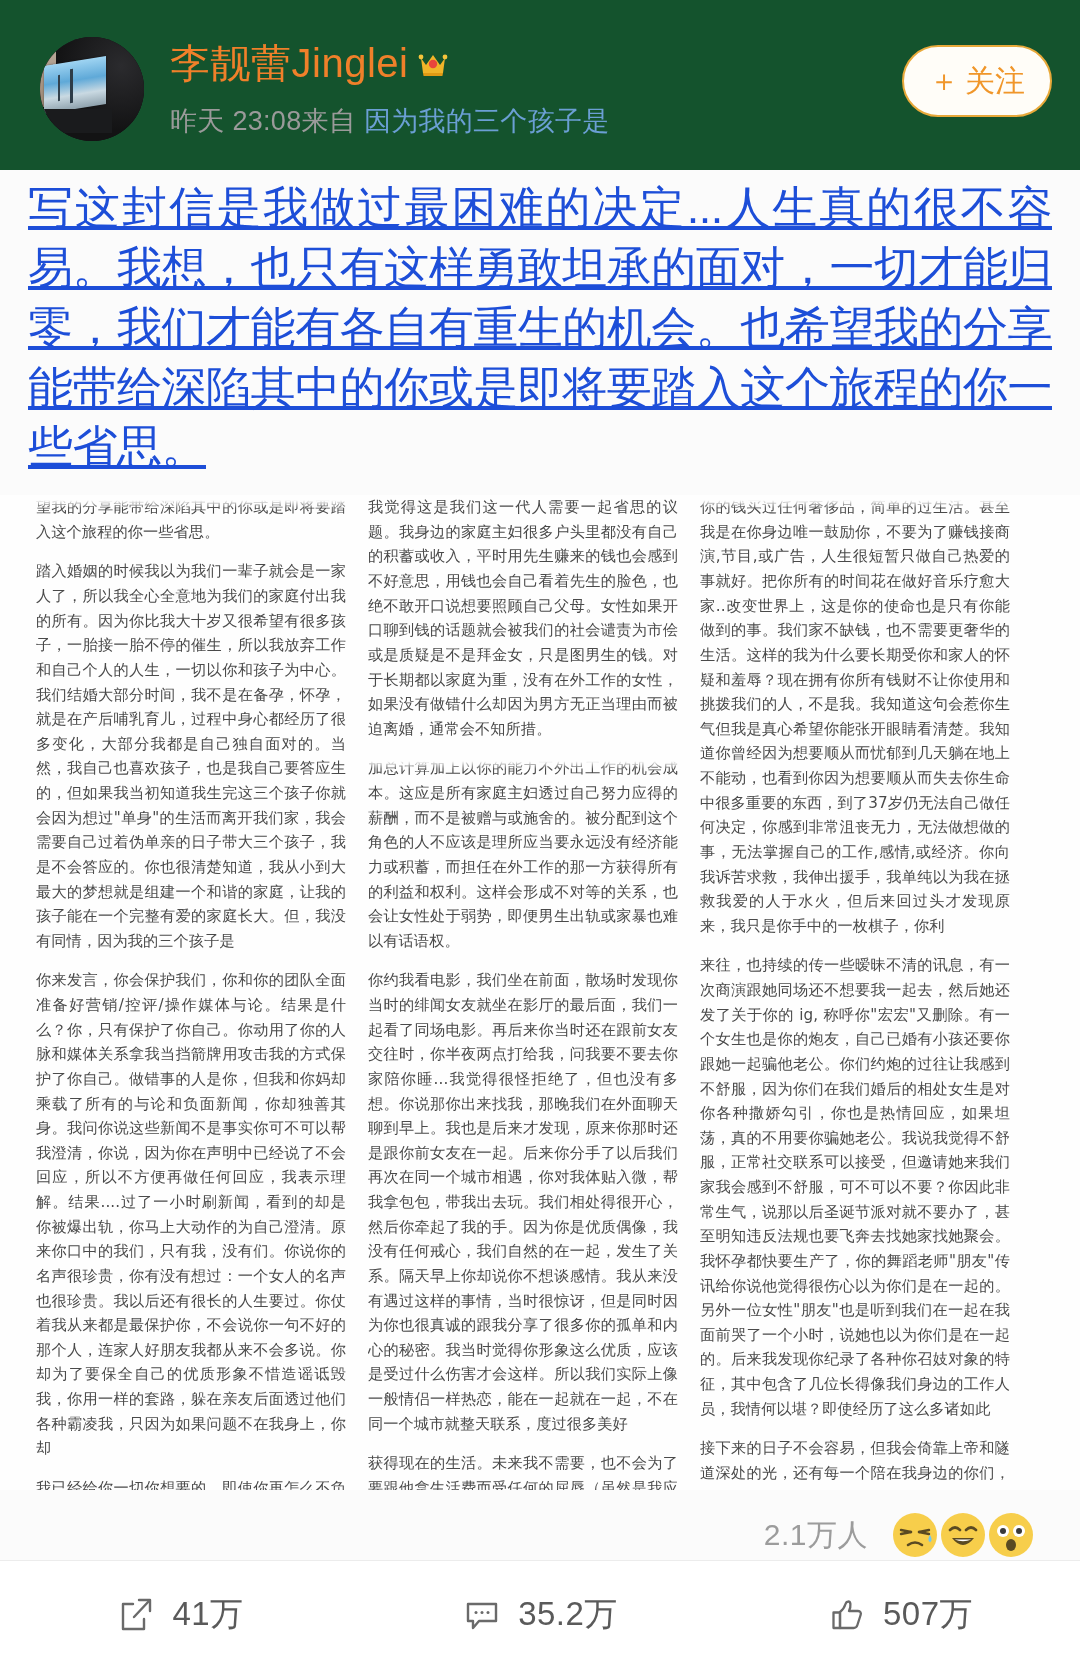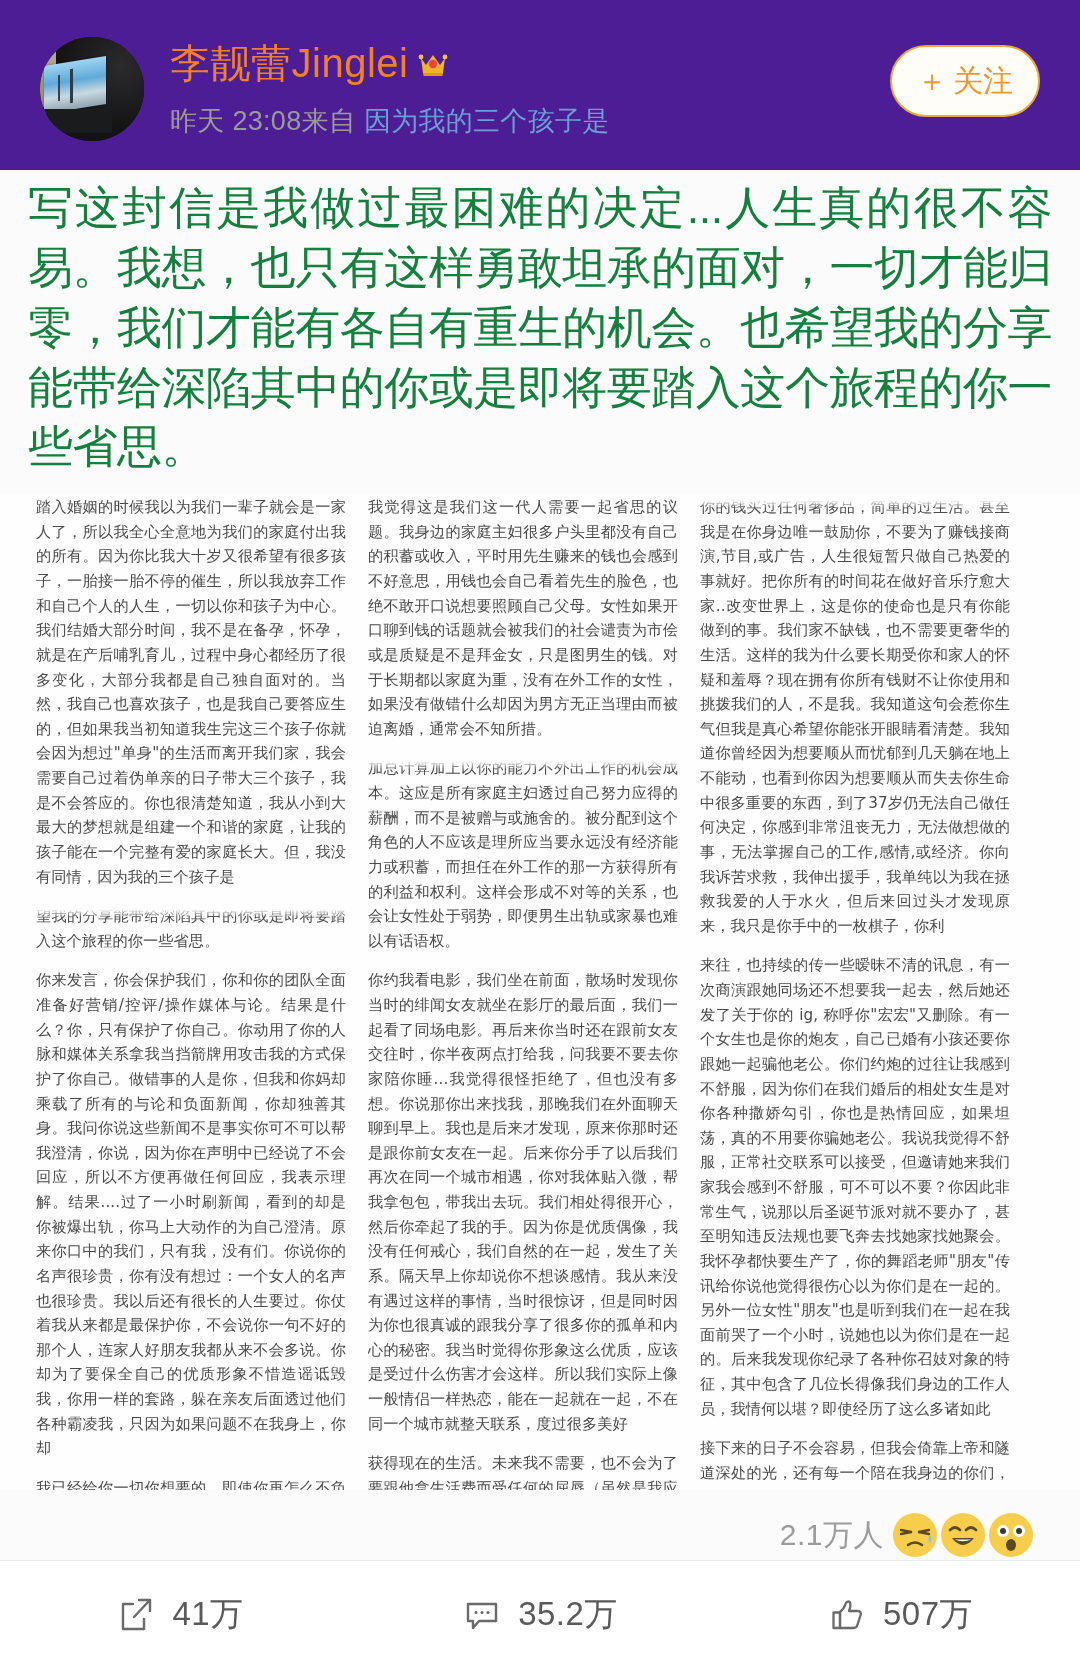--- a/index.html
+++ b/index.html
@@ -13,24 +13,24 @@
     position: relative;
     width: 1080px; height: 1668px;
     background: #fbfbfb;
     overflow: hidden;
   }
 
   
   .header {
     position: relative;
     height: 170px;
-    padding: 33px 40px 0 40px;
+    padding: 33px 28px 0 40px;
     display: flex;
     align-items: flex-start;
-    background: #4c1d95;
+    background: #14532d;
     justify-content: space-between;
   }
   .avatar-wrap {
     width: 104px; height: 104px;
     border-radius: 50%;
     overflow: hidden;
     flex: 0 0 104px;
     position: relative;
     background: #15161a;
     margin-top: 4px;
@@ -127,23 +127,24 @@
     font-size: 30px;
     white-space: nowrap;
   }
   .plus-ico { font-size: 30px; line-height: 1; color: #f0962a; }
 
   
   .headline {
     padding: 8px 28px 0 28px;
     font-size: 45px;
     line-height: 1.33;
-    color: #15803d;
+    color: #1d4ed8;
     letter-spacing: -0.5px;
     text-align: justify;
+    text-decoration: underline;
   }
 
   
   .letter-img {
     margin-top: 18px;
     position: relative;
     width: 1080px;
     height: 995px;
     background: #fefefe;
     overflow: hidden;
@@ -184,21 +185,21 @@
     pointer-events: none;
   }
 
   
   .reactions {
     height: 90px;
     display: flex;
     align-items: center;
     justify-content: flex-end;
     padding-right: 46px;
-    gap: 8px;
+    gap: 24px;
     background: #fbfbfb;
   }
   .react-count {
     font-size: 30px;
     color: #9c9c9c;
     letter-spacing: .5px;
   }
   .emojis { display: flex; gap: 2px; }
   .emo {
     width: 46px; height: 46px;
@@ -271,22 +272,22 @@
       <span>关注</span>
     </div>
   </div>
 
   <div class="headline">写这封信是我做过最困难的决定...人生真的很不容易。我想，也只有这样勇敢坦承的面对，一切才能归零，我们才能有各自有重生的机会。也希望我的分享能带给深陷其中的你或是即将要踏入这个旅程的你一些省思。</div>
 
   <div class="letter-img">
     <div class="cols">
 
       <div class="col">
+        <div class="para fade-top">望我的分享能带给深陷其中的你或是即将要踏入这个旅程的你一些省思。</div>
         <div class="para">踏入婚姻的时候我以为我们一辈子就会是一家人了，所以我全心全意地为我们的家庭付出我的所有。因为你比我大十岁又很希望有很多孩子，一胎接一胎不停的催生，所以我放弃工作和自己个人的人生，一切以你和孩子为中心。我们结婚大部分时间，我不是在备孕，怀孕，就是在产后哺乳育儿，过程中身心都经历了很多变化，大部分我都是自己独自面对的。当然，我自己也喜欢孩子，也是我自己要答应生的，但如果我当初知道我生完这三个孩子你就会因为想过"单身"的生活而离开我们家，我会需要自己过着伪单亲的日子带大三个孩子，我是不会答应的。你也很清楚知道，我从小到大最大的梦想就是组建一个和谐的家庭，让我的孩子能在一个完整有爱的家庭长大。但，我没有同情，因为我的三个孩子是</div>
-        <div class="para fade-top">望我的分享能带给深陷其中的你或是即将要踏入这个旅程的你一些省思。</div>
         <div class="para">你来发言，你会保护我们，你和你的团队全面准备好营销/控评/操作媒体与论。结果是什么？你，只有保护了你自己。你动用了你的人脉和媒体关系拿我当挡箭牌用攻击我的方式保护了你自己。做错事的人是你，但我和你妈却乘载了所有的与论和负面新闻，你却独善其身。我问你说这些新闻不是事实你可不可以帮我澄清，你说，因为你在声明中已经说了不会回应，所以不方便再做任何回应，我表示理解。结果....过了一小时刷新闻，看到的却是你被爆出轨，你马上大动作的为自己澄清。原来你口中的我们，只有我，没有们。你说你的名声很珍贵，你有没有想过：一个女人的名声也很珍贵。我以后还有很长的人生要过。你仗着我从来都是最保护你，不会说你一句不好的那个人，连家人好朋友我都从来不会多说。你却为了要保全自己的优质形象不惜造谣诋毁我，你用一样的套路，躲在亲友后面透过他们各种霸凌我，只因为如果问题不在我身上，你却</div>
         <div class="para">我已经给你一切你想要的，即使你再怎么不负责任再怎么荒唐，我也连身边的亲友都没有多说过什么，一样笑脸迎人，温柔坚定的守护我们家，只希望我的隐忍退让原谅能换来家庭和谐，孩子们可以在和谐快乐的家庭成长。结果却换来是你的缺席。孩子们生日缺席，重要节日的缺席。每次一走就几个月，我看着孩子心碎的哭倒在我怀里，我的心也碎了。我就发现我一再隐忍只是在给我们女儿们做不好的示范..我以为会带给孩子们的幸福，原来也只是换来他们患得患失..一次次的失望。只要是在乎的事情，就一定会有时间。套一句理科太太说的话：缺席的人永远都有借口。爱和在意是要用行动表示的。你当时说你爱我，你现在说你爱孩子，我有听见，但是没有看见。爱和在乎是反应在行为上，不是嘴上。</div>
 
       </div>
 
       <div class="col">
         <div class="para">我觉得这是我们这一代人需要一起省思的议题。我身边的家庭主妇很多户头里都没有自己的积蓄或收入，平时用先生赚来的钱也会感到不好意思，用钱也会自己看着先生的脸色，也绝不敢开口说想要照顾自己父母。女性如果开口聊到钱的话题就会被我们的社会谴责为市侩或是质疑是不是拜金女，只是图男生的钱。对于长期都以家庭为重，没有在外工作的女性，如果没有做错什么却因为男方无正当理由而被迫离婚，通常会不知所措。</div>
         <div class="para fade-top">加总计算加上以你的能力不外出工作的机会成本。这应是所有家庭主妇透过自己努力应得的薪酬，而不是被赠与或施舍的。被分配到这个角色的人不应该是理所应当要永远没有经济能力或积蓄，而担任在外工作的那一方获得所有的利益和权利。这样会形成不对等的关系，也会让女性处于弱势，即便男生出轨或家暴也难以有话语权。</div>
         <div class="para">你约我看电影，我们坐在前面，散场时发现你当时的绯闻女友就坐在影厅的最后面，我们一起看了同场电影。再后来你当时还在跟前女友交往时，你半夜两点打给我，问我要不要去你家陪你睡...我觉得很怪拒绝了，但也没有多想。你说那你出来找我，那晚我们在外面聊天聊到早上。我也是后来才发现，原来你那时还是跟你前女友在一起。后来你分手了以后我们再次在同一个城市相遇，你对我体贴入微，帮我拿包包，带我出去玩。我们相处得很开心，然后你牵起了我的手。因为你是优质偶像，我没有任何戒心，我们自然的在一起，发生了关系。隔天早上你却说你不想谈感情。我从来没有遇过这样的事情，当时很惊讶，但是同时因为你也很真诚的跟我分享了很多你的孤单和内心的秘密。我当时觉得你形象这么优质，应该是受过什么伤害才会这样。所以我们实际上像一般情侣一样热恋，能在一起就在一起，不在同一个城市就整天联系，度过很多美好</div>
         <div class="para">获得现在的生活。未来我不需要，也不会为了要跟他拿生活费而受任何的屈辱（虽然是我应得的，但是不用，谢谢）。我靠我自己的努力，一样可以把孩子很好的养育成人。</div>

